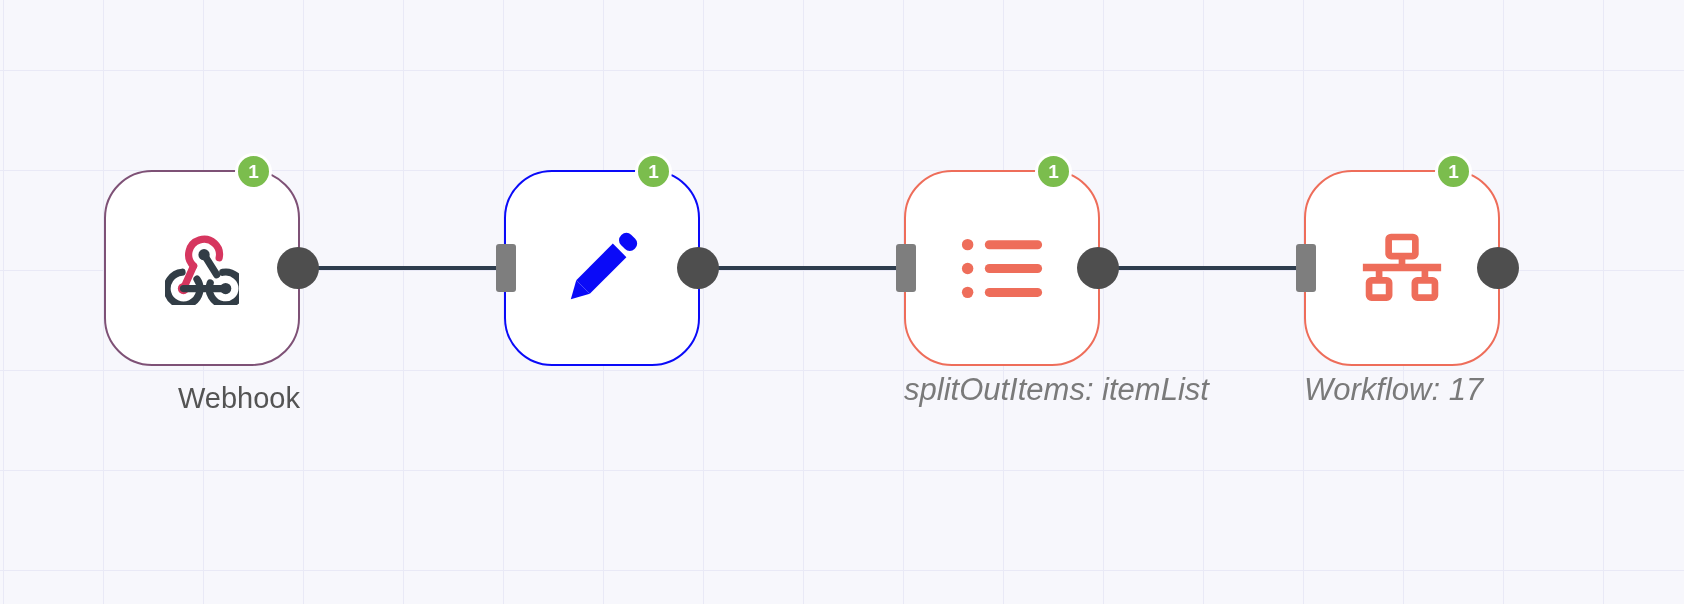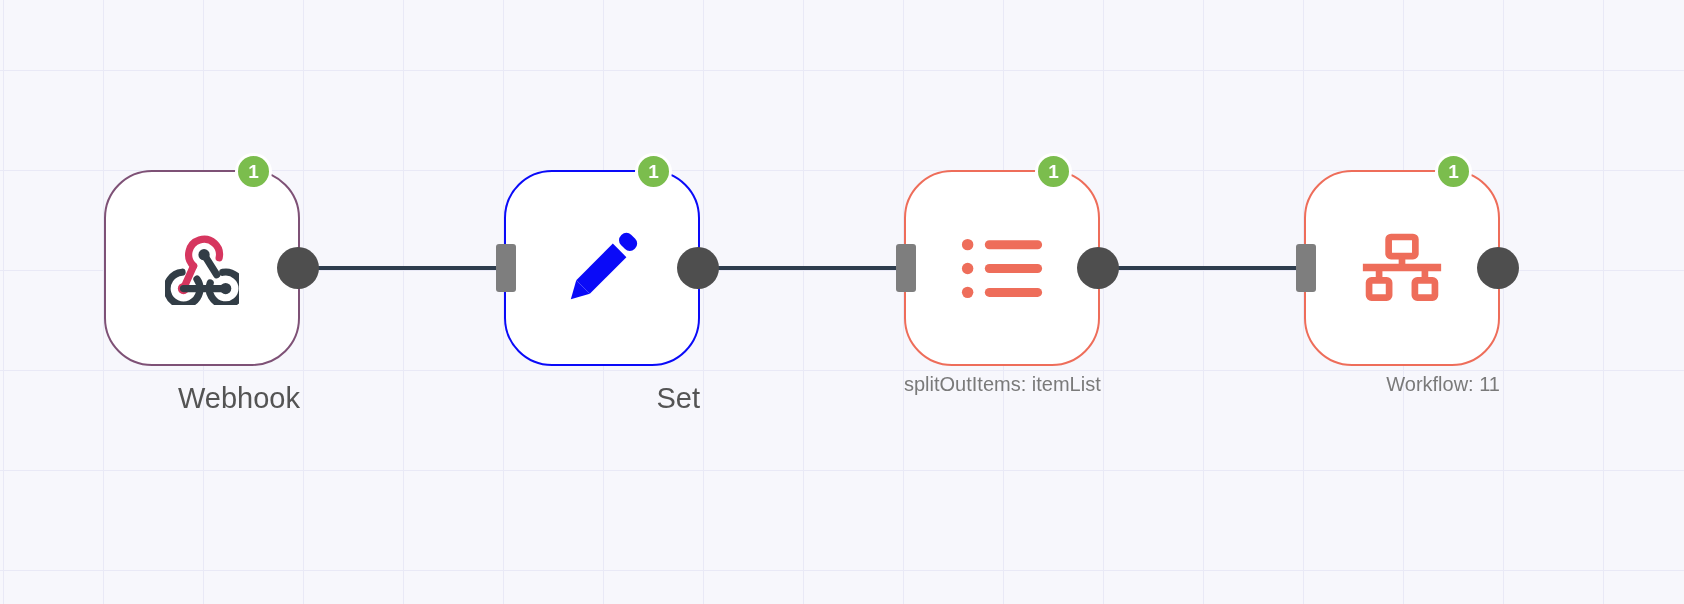--- a/index.html
+++ b/index.html
@@ -41,22 +41,22 @@
   }
   .in-rect{
     position:absolute;left:-10px;top:50%;transform:translateY(-50%);
     width:20px;height:48px;border-radius:3px;z-index:3;
   }
   .node-label{
     margin-top:17px;text-align:right;
     font-size:29px;color:#545454;line-height:1.1;white-space:nowrap;
   }
   .node-subtitle{
-    margin-top:7px;text-align:right;
-    font-size:20px;color:#7a7a7a;line-height:1.1;white-space:nowrap;
+    margin-top:7px;text-align:left;
+    font-size:31px;color:#7a7a7a;line-height:1.1;white-space:nowrap;font-style:italic;
   }
   .icon-svg{display:block;}
 </style>
 </head>
 <body>
 
 <div id="canvas">
 
   <div class="conn" style="left: 300px; width: 204px; background: rgb(46, 61, 77);"></div>
   <div class="conn" style="left: 700px; width: 204px; background: rgb(46, 61, 77);"></div>
@@ -96,21 +96,20 @@
           <rect x="20" y="38" width="54" height="20"></rect>
           <rect x="79" y="38" width="15" height="20" rx="7"></rect>
         </g>
       </svg>
       <div class="badge" style="background: rgb(123, 189, 77);">
         <span>1</span>
       </div>
       <div class="in-rect" style="background: rgb(126, 126, 126);"></div>
       <div class="out-dot" style="background: rgb(78, 78, 78);"></div>
     </div>
-    <div class="node-label">Set</div>
     <div class="node-subtitle"></div>
   </div>
 
   <div class="node-wrap" style="left:904px;">
     <div class="node-box" style="border-color: rgb(238, 109, 90);">
       <svg class="icon-svg" width="84" height="69" viewBox="0 0 88 72">
         <g fill="currentColor" style="color: rgb(238, 109, 90);">
           <circle cx="8" cy="11" r="6"></circle>
           <rect x="26" y="6.3" width="60" height="9.5" rx="4.75"></rect>
           <circle cx="8" cy="36" r="6"></circle>
@@ -140,16 +139,16 @@
           <rect x="9.5" y="57" width="21" height="18" rx="2.5" stroke-width="7"></rect>
           <rect x="57.5" y="57" width="21" height="18" rx="2.5" stroke-width="7"></rect>
         </g>
       </svg>
       <div class="badge" style="background: rgb(123, 189, 77);">
         <span>1</span>
       </div>
       <div class="in-rect" style="background: rgb(126, 126, 126);"></div>
       <div class="out-dot" style="background: rgb(78, 78, 78);"></div>
     </div>
-    <div class="node-subtitle">Workflow: 11</div>
+    <div class="node-subtitle">Workflow: 17</div>
   </div>
 
 </div>
 
 </body></html>

